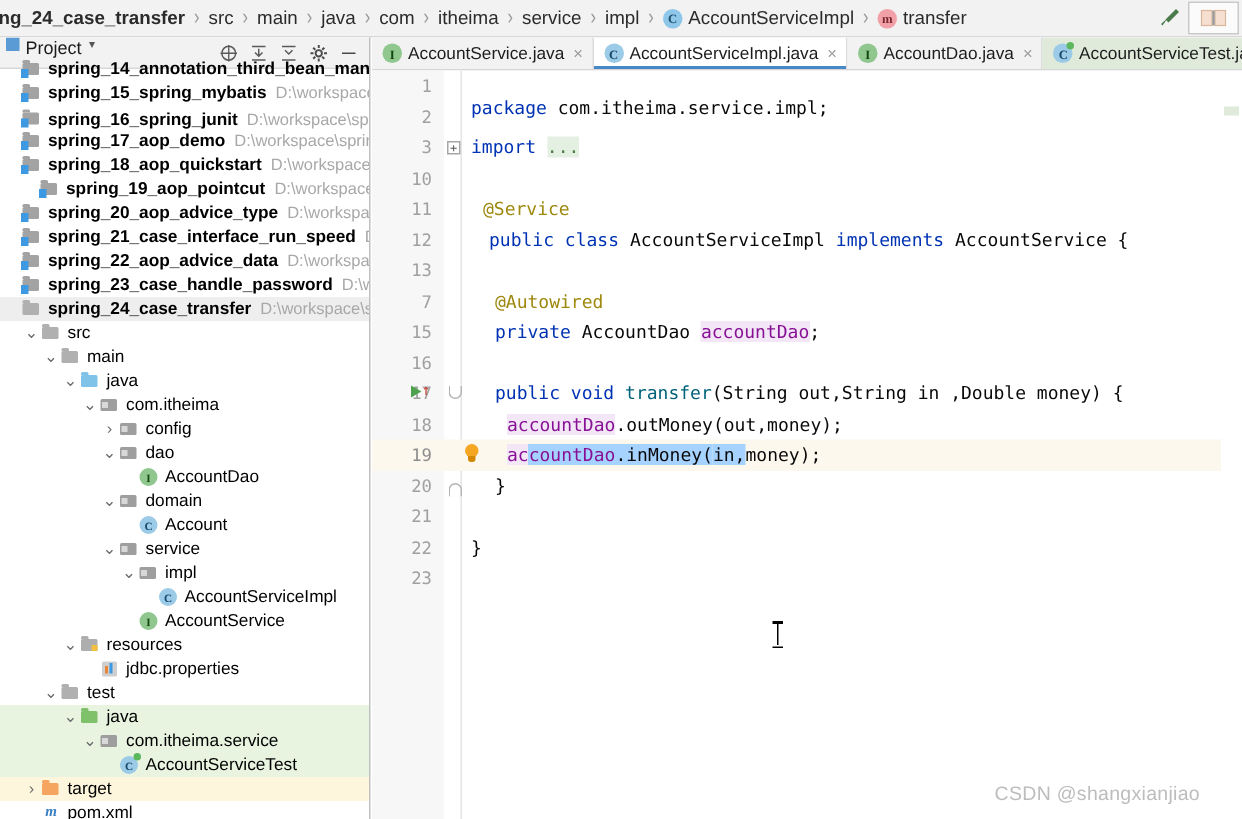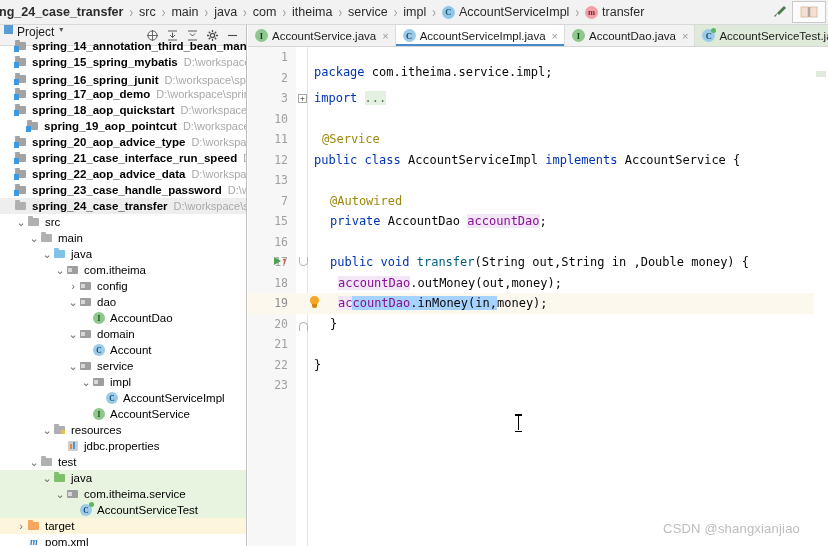--- a/index.html
+++ b/index.html
@@ -627,21 +627,21 @@
       </div>
     <div class="code-wrap">
       <div class="gutter"></div>
       <div class="fold-col"></div>
       <div class="code-lines" id="codelines">
           <div class="cl"><span class="lnum">1</span><span class="src" style="padding-left: 0px; margin-top: 15px;"><span class="kw">package </span><span class="txt">com.itheima.service.impl;</span></span></div>
           <div class="cl"><span class="lnum">2</span><span class="src" style="padding-left: 0px;"></span></div>
           <div class="cl"><span class="lnum">3</span><span class="foldmark">+</span><span class="src" style="padding-left: 0px;"><span class="kw">import </span><span class="folded">...</span></span></div>
           <div class="cl"><span class="lnum">10</span><span class="src" style="padding-left: 0px;"></span></div>
           <div class="cl"><span class="lnum">11</span><span class="src" style="padding-left: 8px;"><span class="ann">@Service</span></span></div>
-          <div class="cl"><span class="lnum">12</span><span class="src" style="padding-left: 0px;"><span class="kw">public class </span><span class="txt">AccountServiceImpl </span><span class="kw">implements </span><span class="txt">AccountService {</span></span></div>
+          <div class="cl"><span class="lnum">12</span><span class="src" style="padding-left: 0px; margin-left: 12px;"><span class="kw">public class </span><span class="txt">AccountServiceImpl </span><span class="kw">implements </span><span class="txt">AccountService {</span></span></div>
           <div class="cl"><span class="lnum">13</span><span class="src" style="padding-left: 0px;"></span></div>
           <div class="cl"><span class="lnum">7</span><span class="src" style="padding-left: 16px;"><span class="ann">@Autowired</span></span></div>
           <div class="cl"><span class="lnum">15</span><span class="src" style="padding-left: 16px;"><span class="kw">private </span><span class="txt">AccountDao </span><span class="fld">accountDao</span><span class="txt">;</span></span></div>
           <div class="cl"><span class="lnum">16</span><span class="src" style="padding-left: 0px;"></span></div>
           <div class="cl"><span class="lnum">17</span><span class="gutter-run"><span class="play"></span><span class="uparrow">↑</span></span><span class="fold-arc"></span><span class="src" style="padding-left: 16px;"><span class="kw">public void </span><span class="meth">transfer</span><span class="txt">(String out,String in ,Double money) {</span></span></div>
           <div class="cl"><span class="lnum">18</span><span class="src" style="padding-left: 24px;"><span class="fld">accountDao</span><span class="txt">.outMoney(out,money);</span></span></div>
           <div class="cl hl-row"><span class="lnum">19</span><span class="bulb"><span class="glass"></span><span class="base"></span></span><span class="src" style="padding-left: 24px;"><span class="fld">ac</span><span class="fld sel">countDao</span><span class="txt sel">.in</span><span class="txt sel">Money(</span><span class="txt sel">in,</span><span class="txt">money);</span></span></div>
           <div class="cl"><span class="lnum">20</span><span class="fold-arc-up"></span><span class="src" style="padding-left: 16px;"><span class="txt">}</span></span></div>
           <div class="cl"><span class="lnum">21</span><span class="src" style="padding-left: 0px;"></span></div>
           <div class="cl"><span class="lnum">22</span><span class="src" style="padding-left: 0px;"><span class="txt">}</span></span></div>

